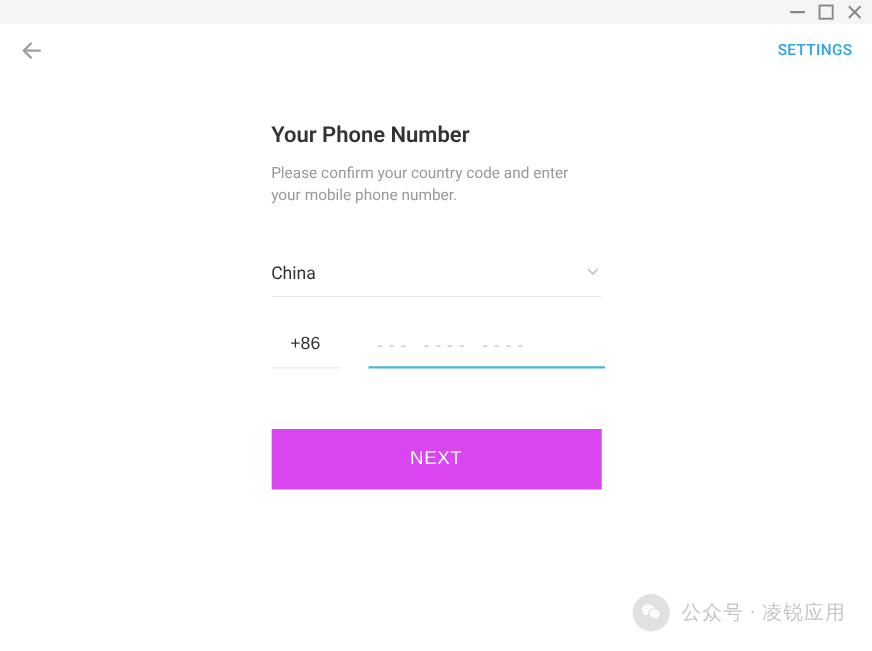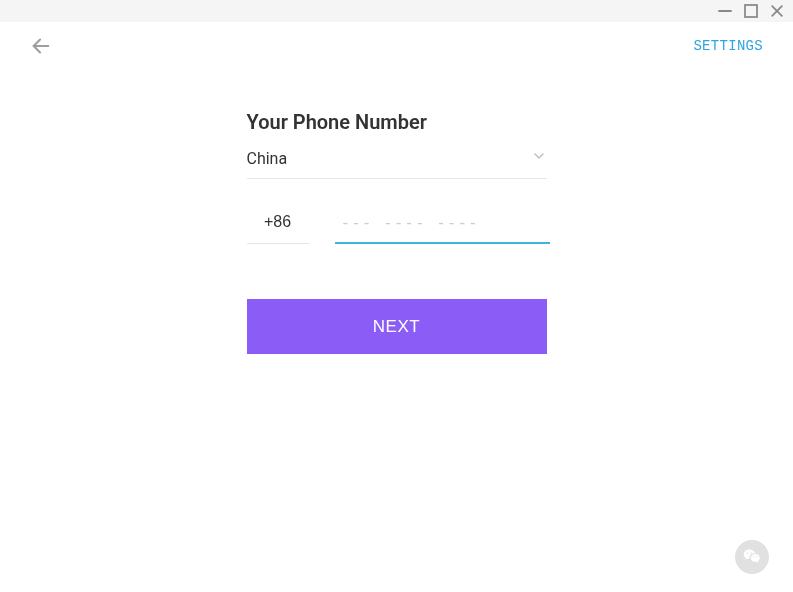--- a/index.html
+++ b/index.html
@@ -33,22 +33,21 @@
       height: 16px;
       display: flex;
       align-items: center;
       justify-content: center;
     }
     .header {
       height: 48px;
       display: flex;
       align-items: center;
       justify-content: space-between;
-      padding: 0 30px;
-      font-family: Liberation Mono, monospace;
+      padding: 0 18px;
     }
     .back-btn {
       color: #9e9e9e;
       cursor: pointer;
       display: flex;
       align-items: center;
     }
     .back-btn svg {
       width: 22px;
       height: 22px;
@@ -125,21 +124,21 @@
       font-family: inherit;
     }
     .phone-input::placeholder {
       color: #ccc;
       letter-spacing: 1px;
       font-family: monospace;
     }
     .next-btn {
       width: 100%;
       height: 55px;
-      background: #8b5cf6;
+      background: #d946ef;
       color: #fff;
       font-size: 17px;
       font-weight: 500;
       letter-spacing: 0.5px;
       border: none;
       cursor: pointer;
       margin-bottom: 50px;
     }
     .qr-link {
       display: block;
@@ -204,20 +203,21 @@
     <svg viewBox="0 0 24 24" fill="none" stroke="currentColor" stroke-width="2.2" stroke-linecap="round" stroke-linejoin="round">
       <line x1="20" y1="12" x2="4" y2="12"></line>
       <polyline points="11 5 4 12 11 19"></polyline>
     </svg>
   </div>
   <div class="settings-link">SETTINGS</div>
 </div>
 
 <div class="content">
   <div class="title">Your Phone Number</div>
+  <div class="desc">Please confirm your country code and enter your mobile phone number.</div>
 
   <div class="country-row">
     <span class="country-name">China</span>
     <span class="chevron">
       <svg viewBox="0 0 24 24" fill="none" stroke="currentColor" stroke-width="2" stroke-linecap="round" stroke-linejoin="round">
         <polyline points="6 9 12 15 18 9"></polyline>
       </svg>
     </span>
   </div>
 
@@ -229,13 +229,14 @@
   <button class="next-btn">NEXT</button>
 
 </div>
 
 <div class="watermark">
   <div class="wm-icon">
     <svg viewBox="0 0 24 24">
         <path d="M8.5 3C4.9 3 2 5.6 2 8.8c0 1.8 1 3.4 2.5 4.5l-.6 2 2.3-1.2c.7.2 1.5.3 2.3.3h.4c-.1-.4-.2-.9-.2-1.3 0-3.1 3-5.6 6.7-5.6h.4C15.2 4.9 12.1 3 8.5 3zm-2 3.3c.5 0 .9.4.9.9s-.4.9-.9.9-.9-.4-.9-.9.4-.9.9-.9zm4.5 0c.5 0 .9.4.9.9s-.4.9-.9.9-.9-.4-.9-.9.4-.9.9-.9zM16 8.5c-3.1 0-5.5 2.1-5.5 4.7 0 2.6 2.5 4.7 5.5 4.7.6 0 1.2-.1 1.8-.2l1.9 1-.5-1.7c1.3-.9 2.1-2.2 2.1-3.8.1-2.6-2.3-4.7-5.3-4.7zm-1.8 2.6c.4 0 .7.3.7.7s-.3.7-.7.7-.7-.3-.7-.7.3-.7.7-.7zm3.6 0c.4 0 .7.3.7.7s-.3.7-.7.7-.7-.3-.7-.7.3-.7.7-.7z"></path>
       </svg>
   </div>
+  <span class="wm-text">公众号 · 凌锐应用</span>
 </div>
 
 </body></html>

